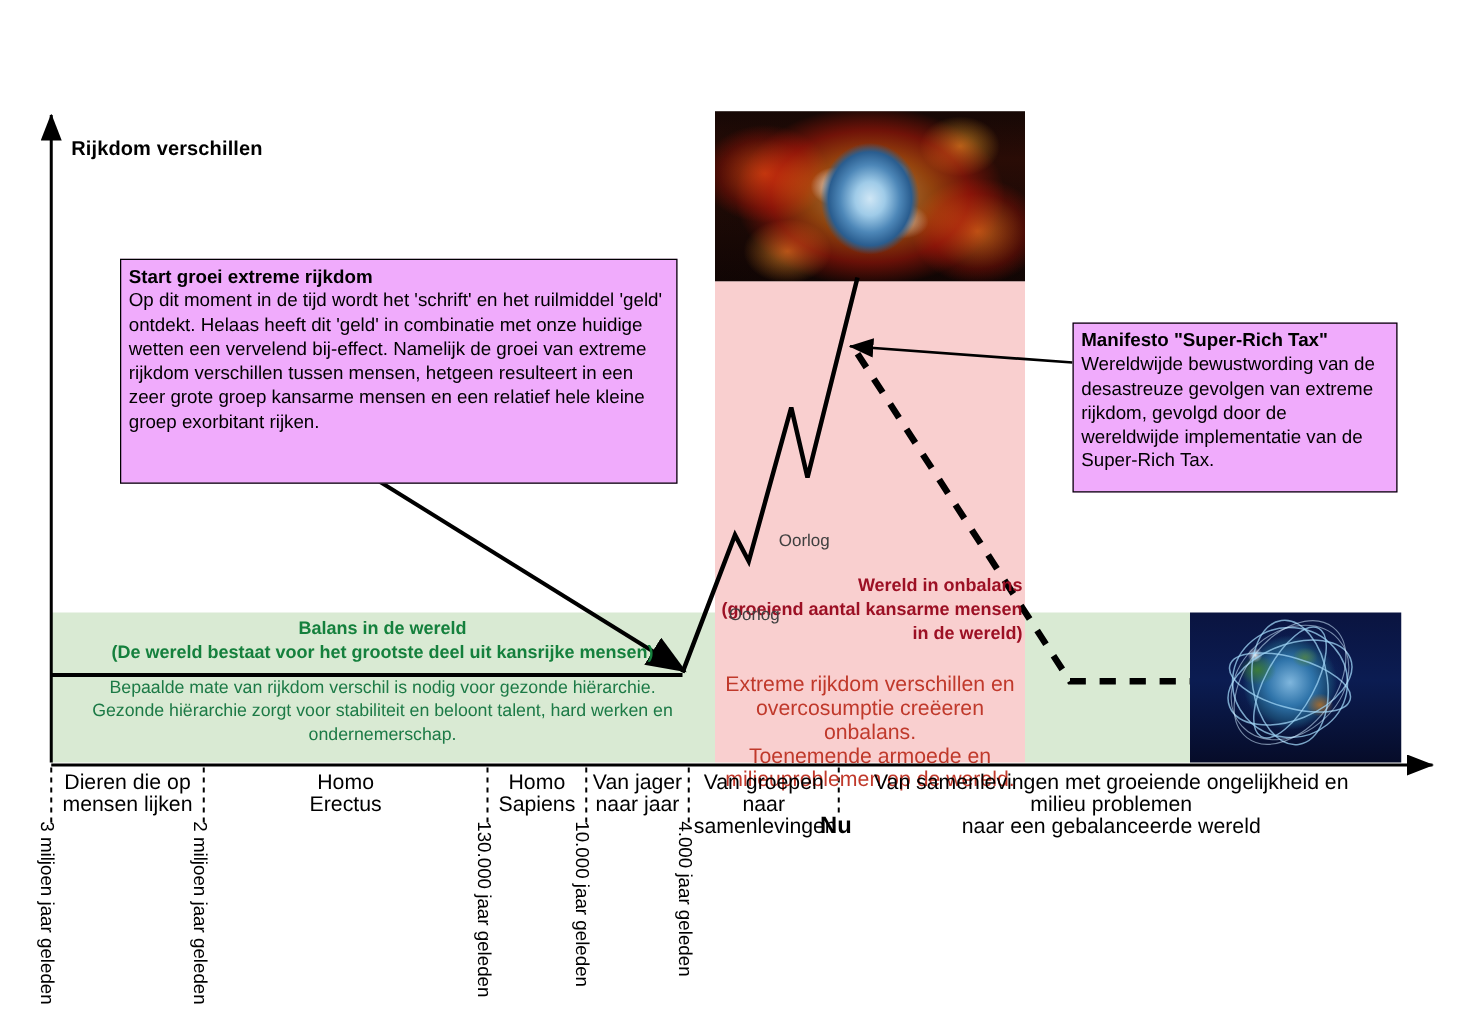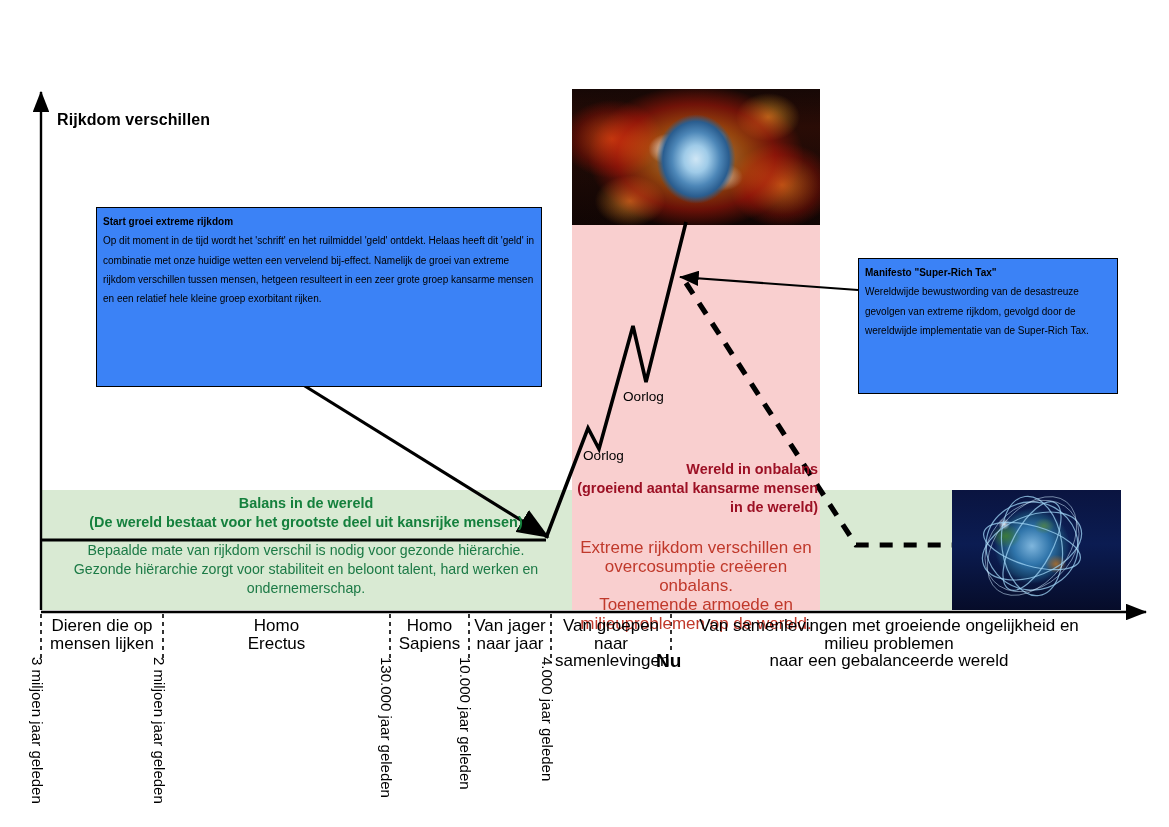--- a/index.html
+++ b/index.html
@@ -10,25 +10,25 @@
 
   .abs{position:absolute;}
 
   
   .band-green{background:#d9ead3;}
   .band-pink{background:#f9cfcf;}
 
   
   .callout{
     position:absolute;
-    background:#3b82f6;
+    background:#f0abfc;
     border:1.6px solid #000;
     box-sizing:border-box;
     padding:4px 6px 5px 6px;
-    font-size:10px;
+    font-size:15px;
     line-height:19.3px;
     color:#000;
   }
   .callout .hd{font-weight:bold;display:block;}
   .callout .bd{display:block;}
 
   
   .axis-title{
     font-size:16px;font-weight:bold;color:#000;letter-spacing:.1px;
   }
@@ -59,21 +59,21 @@
   .nu-label{position:absolute;font-weight:bold;font-size:19px;color:#000;}
 
   
   .tick-label{
     position:absolute;
     font-size:15px;color:#000;white-space:nowrap;
     transform-origin:0 0;
     transform:rotate(90deg);
   }
 
-  .oorlog{position:absolute;font-size:13.6px;color:#000000;}
+  .oorlog{position:absolute;font-size:13.6px;color:#404040;margin-top:36px;}
 
   svg.overlay{position:absolute;left:0;top:0;width:1169px;height:827px;
               pointer-events:none;}
 </style>
 </head>
 <body>
 
 <div id="stage">
 
   <div class="abs band-green" style="left:41px;top:490px;width:531px;height:120px;"></div>

